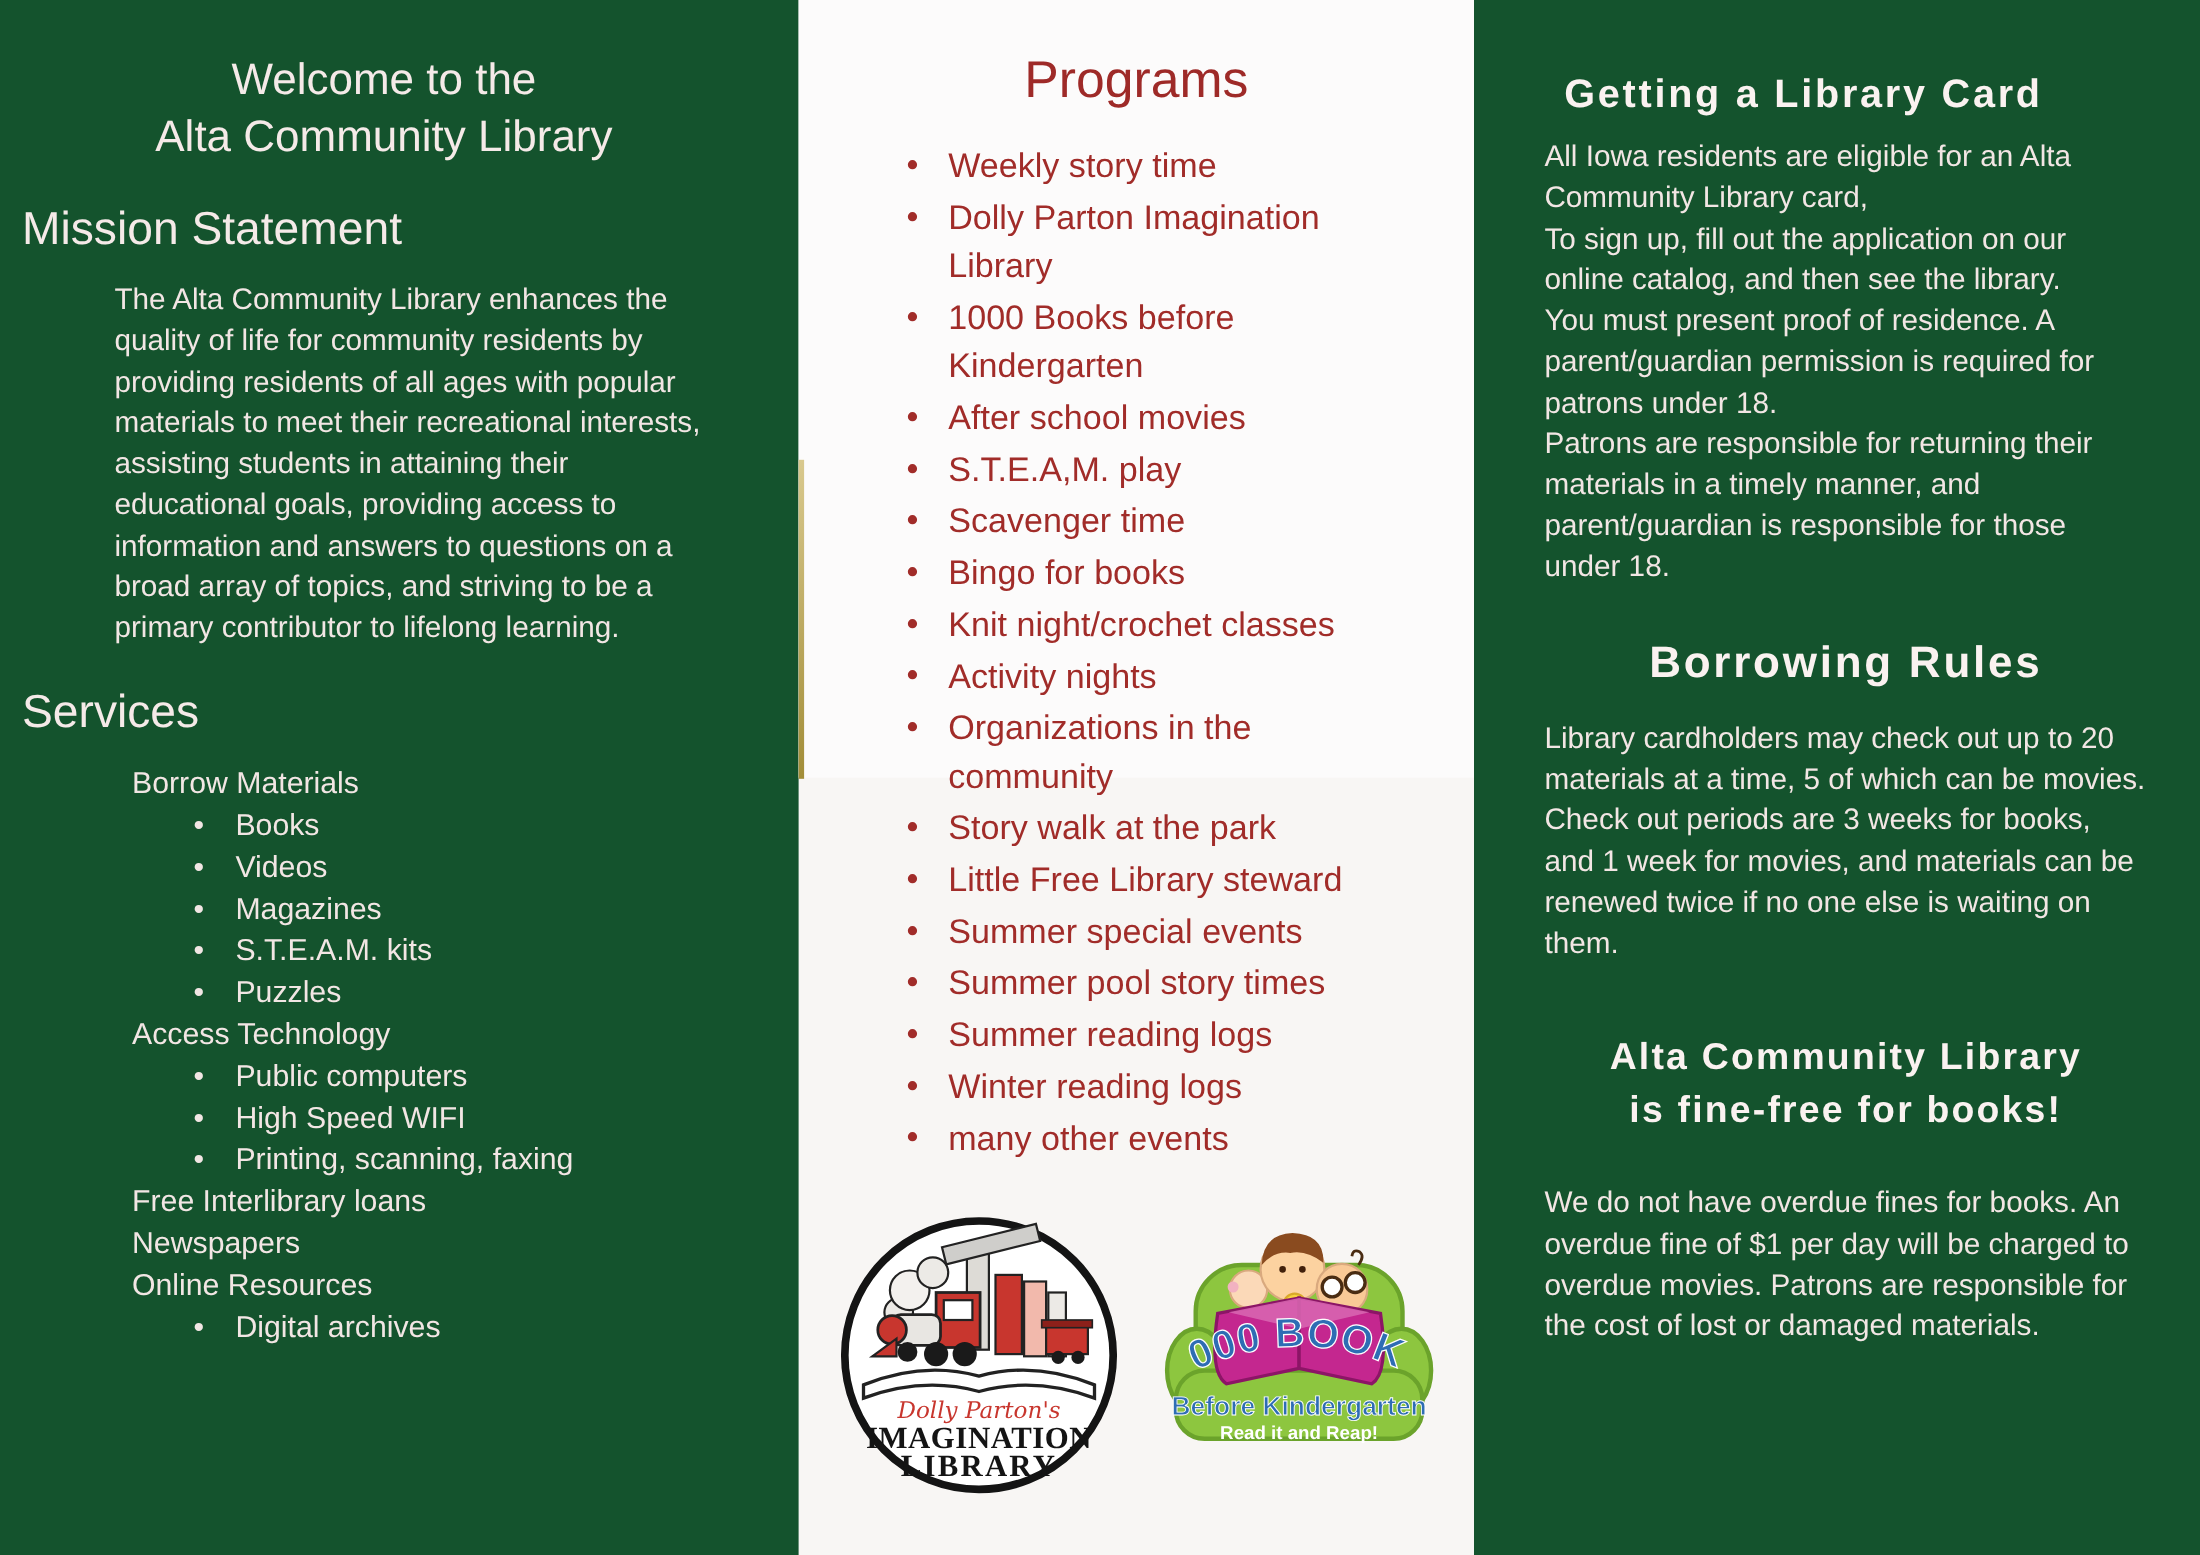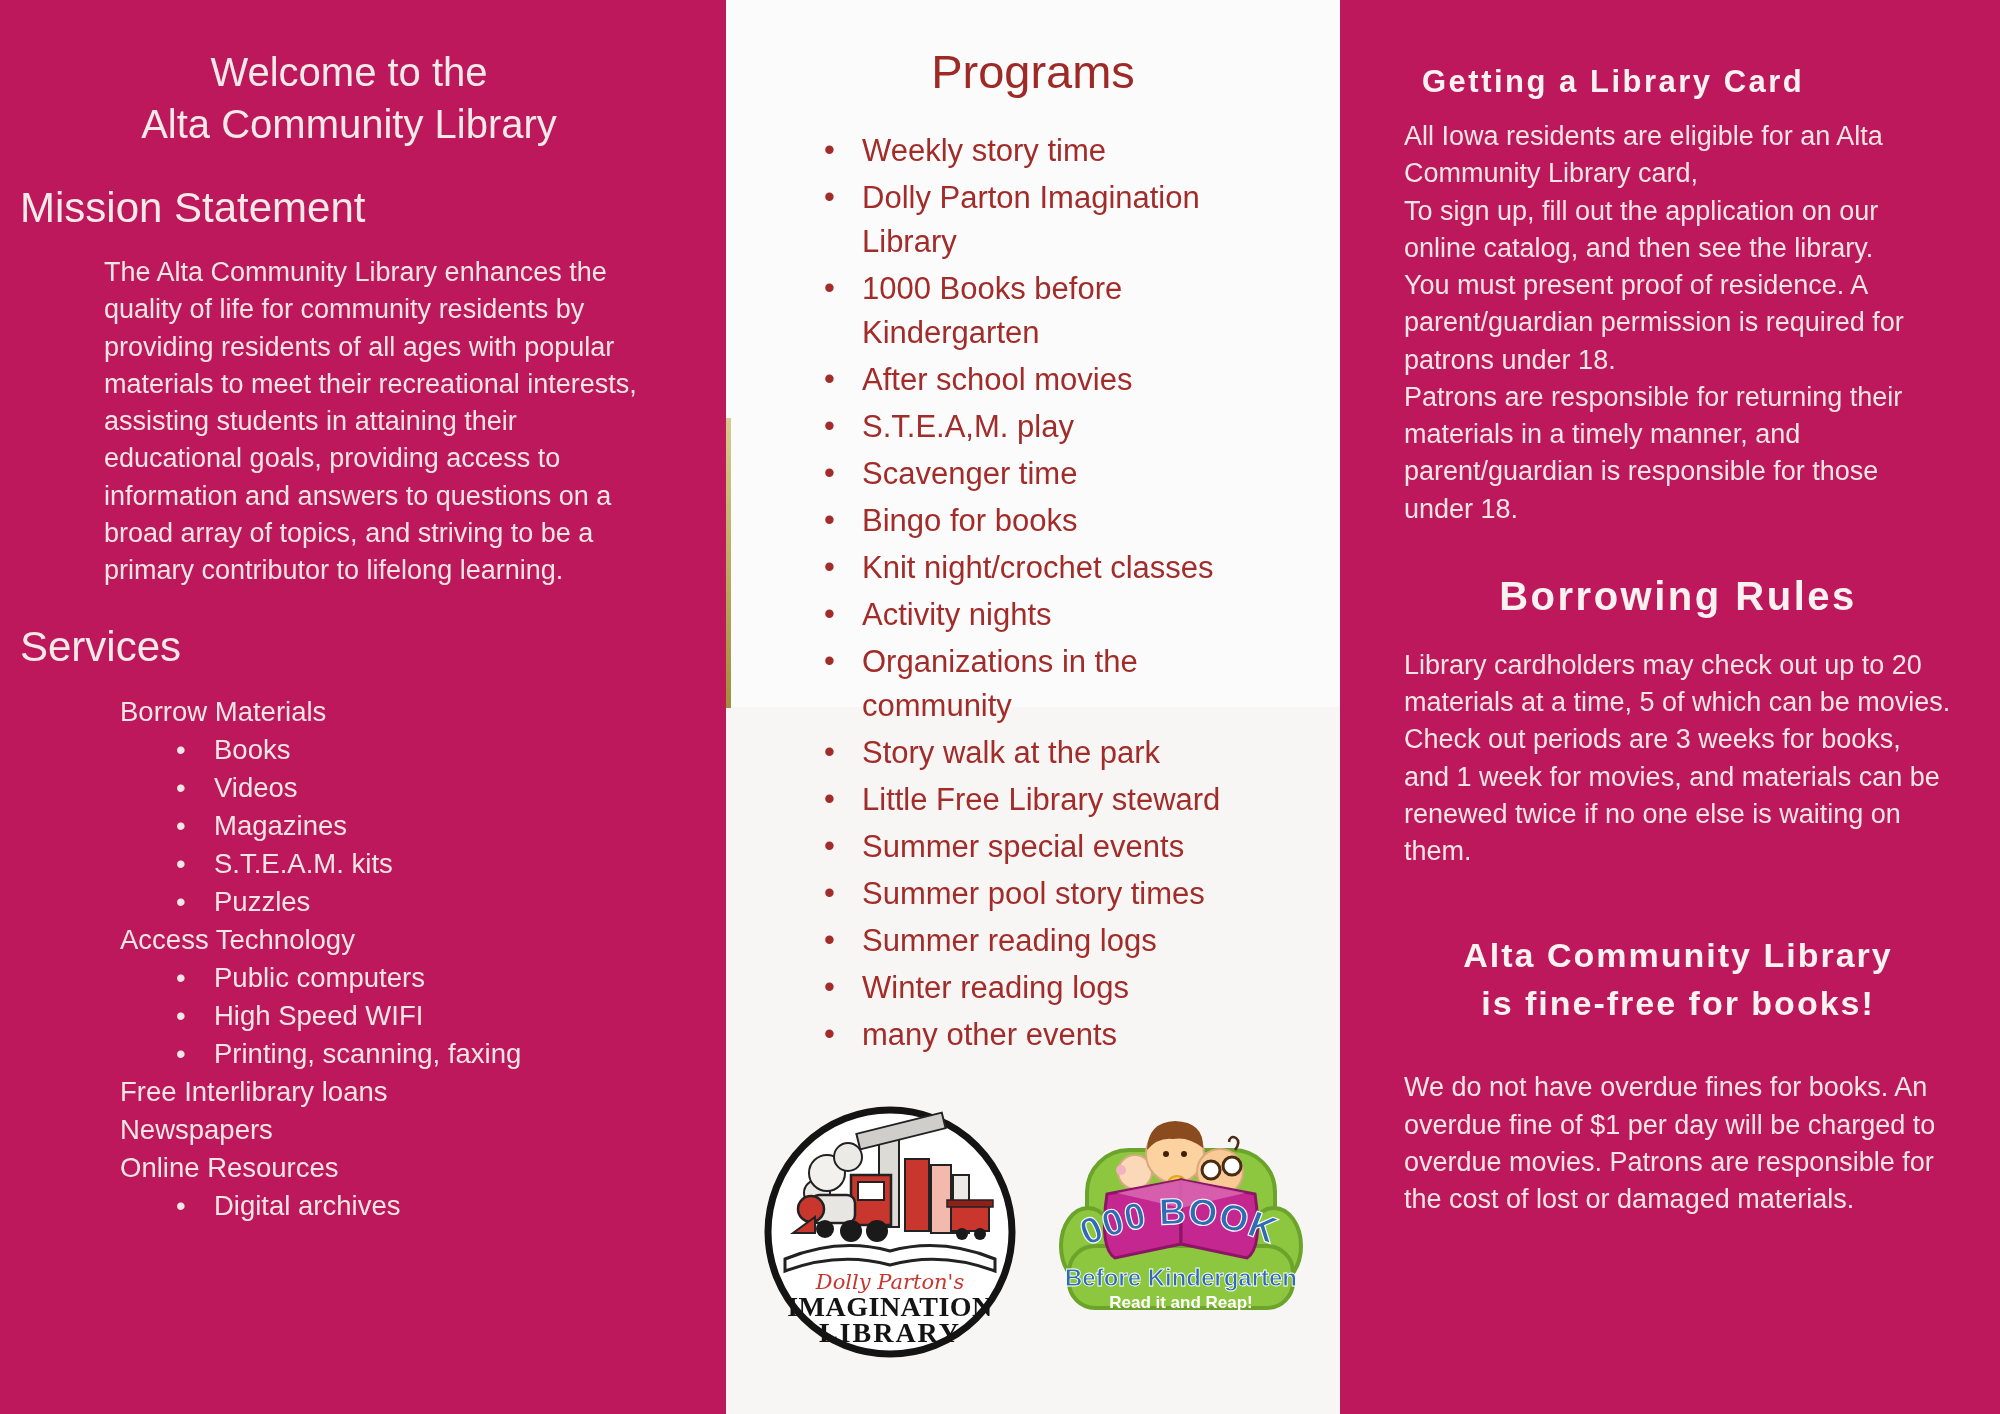--- a/index.html
+++ b/index.html
@@ -1,19 +1,19 @@
 <!DOCTYPE html>
 <html><head>
 <meta charset="utf-8">
 <style>
   html,body{margin:0;padding:0;}
   .page{
     position:relative;
     width:2000px;height:1414px;
-    background:#be185d;
+    background:#14532d;
     font-family:"Liberation Sans", sans-serif;
     overflow:hidden;
   }
   .col{position:absolute;top:0;bottom:0;}
   .col-left{left:0;width:698px;}
   .col-mid{left:726px;width:614px;background:#f8f6f4;}
   .mid-top-shade{position:absolute;left:0;top:0;width:100%;height:707px;background:#fcfbfb;}
   .seam{position:absolute;left:0;top:418px;width:5px;height:290px;
         background:linear-gradient(#d9c98e,#a28d38);}
   .col-right{left:1312px;width:688px;}
@@ -51,21 +51,21 @@
     width:452px;color:#a12c29;font-size:31px;line-height:1.42;
   }
   ul.programs li{position:relative;padding-left:44px;margin:0 0 3px 0;}
   ul.programs li::before{content:"\2022";position:absolute;left:6px;top:-1px;}
 
   .logos{position:absolute;left:0;top:1098px;width:100%;display:flex;justify-content:center;align-items:flex-start;gap:34px;}
 
   
   .right-inner{margin-left:92px;width:548px;}
   .r-head{
-    color:#faf2f0;font-weight:bold;font-size:31px;letter-spacing:2.5px;
+    color:#faf2f0;font-weight:bold;font-size:36px;letter-spacing:2.5px;
     margin:64px 0 0 18px;
   }
   .r-head-center{
     color:#faf2f0;font-weight:bold;font-size:40px;letter-spacing:2.5px;
     margin:46px 0 0 0;text-align:center;width:548px;
   }
   .r-head-big{
     color:#faf2f0;font-weight:bold;font-size:34px;letter-spacing:2px;
     margin:62px 0 0 0;text-align:center;width:548px;line-height:1.4;
     white-space:pre-line;

